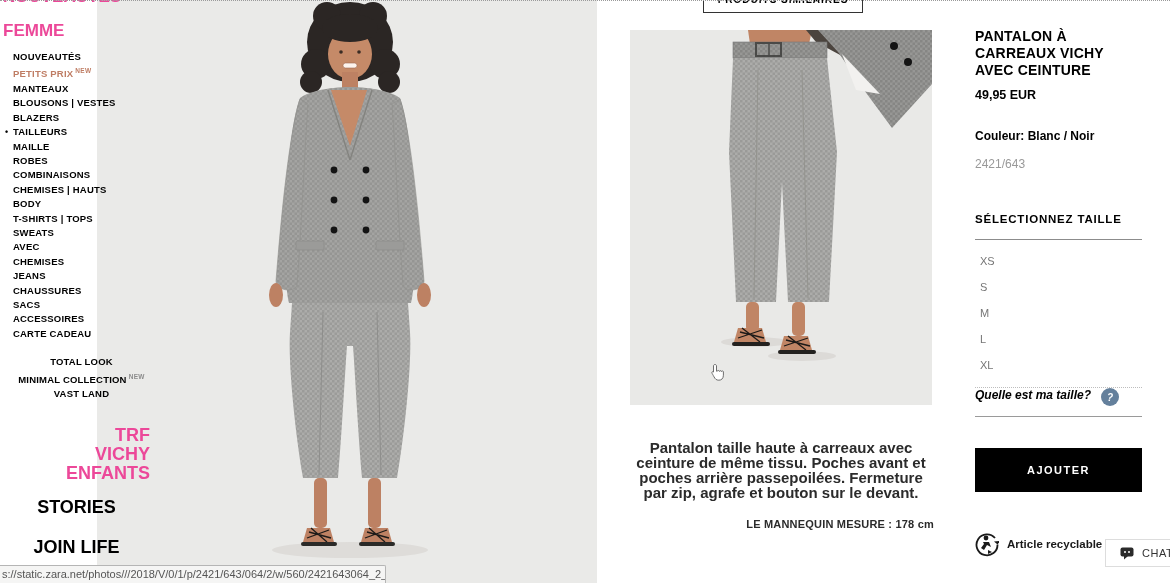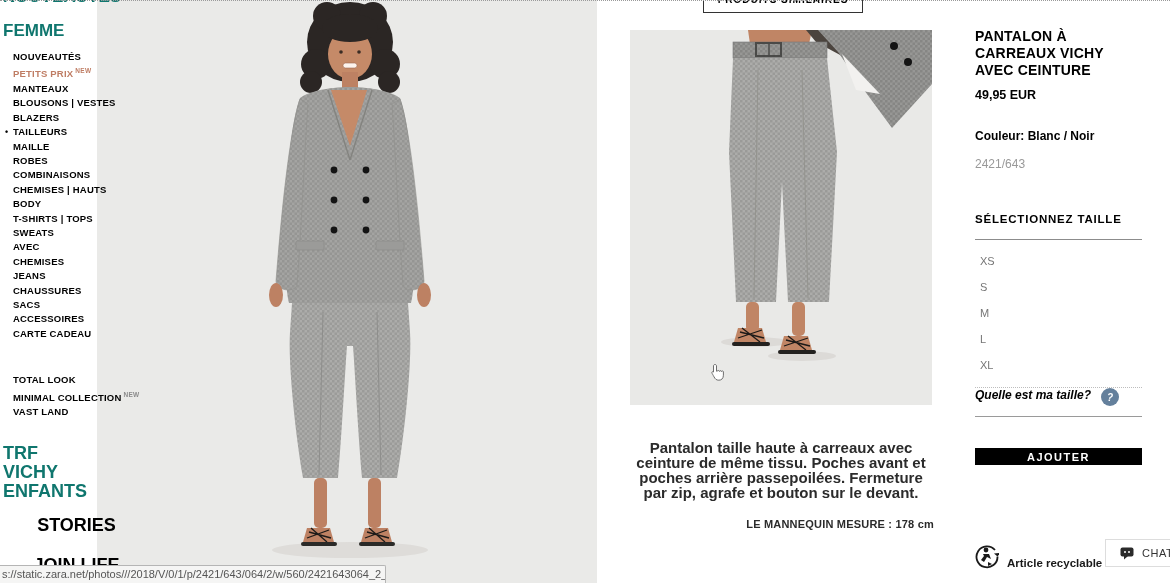--- a/index.html
+++ b/index.html
@@ -13,33 +13,33 @@
 
   
   .photo-main { position:absolute; left:97px; top:0; width:500px; height:583px; z-index:1; cursor:pointer; }
   .photo-secondary { position:absolute; left:630px; top:30px; width:302px; height:375px; z-index:1; cursor:pointer; }
   .photo-main svg, .photo-secondary svg { display:block; }
 
   
   .sidebar { position:absolute; left:0; top:0; width:150px; z-index:10; padding-left:3px; }
   .clip-head { height:9px; overflow:hidden; }
   .clip-head .big { margin-top:-13px; }
-  .big { font-size:17px; font-weight:bold; letter-spacing:0; color:#0f766e; }
+  .big { font-size:17px; font-weight:bold; letter-spacing:0; color:#ec4899; }
   .femme { margin-top:12px; }
   .nav { list-style:none; margin-top:9px; }
   .nav li { position:relative; padding-left:10px; font-size:9.5px; font-weight:bold;
     line-height:14.4px; letter-spacing:.2px; white-space:nowrap; cursor:pointer; }
   .nav li.active::before { content:"•"; position:absolute; left:2px; top:0; font-size:9px; color:#000; }
   .nav li.highlight { color:#bf7d64; }
   .badge-new { font-size:6.5px; font-weight:bold; vertical-align:super; letter-spacing:.3px; margin-left:2px; }
   .nav li.highlight .badge-new { color:#bf7d64; }
   .badge-grey { color:#8b8b8b; }
-  .nav-secondary { margin-top:32px; }
+  .nav-secondary { margin-top:14px;text-align:center; }
   .sections { margin-top:24px; }
-  .sections .big { display:block; font-size:18px; line-height:19px; cursor:pointer; }
+  .sections .big { display:block; font-size:18px; line-height:19px; cursor:pointer;text-align:right; }
   .link-big { display:block; font-size:18px; font-weight:bold; margin-top:14px; cursor:pointer;text-align:center; }
   .link-big.join { margin-top:19px; }
   .info-link { display:block; margin-top:13px; font-size:10.5px; font-weight:normal; color:#111; cursor:pointer; }
 
   
   .similar-btn { position:absolute; left:703px; top:-15px; width:160px; height:28px; z-index:5;
     background:#fff; border:1px solid #333; display:flex; align-items:center; justify-content:center;
     font-size:10px; font-weight:bold; letter-spacing:1px; cursor:pointer; }
 
   
@@ -56,23 +56,23 @@
   .size-header { margin-top:42px; font-size:11.5px; font-weight:bold; letter-spacing:.8px; }
   .hr-solid { border:none; border-top:1px solid #8c8c8c; margin-top:14px; }
   .sizes { list-style:none; margin-top:8px; }
   .sizes li { font-size:11px; color:#767676; padding:7px 0 7px 5px; line-height:12px; cursor:pointer; }
   .hr-dotted { border:none; border-top:1px dotted #bdbdbd; margin-top:9px; }
   .size-help { margin-top:0; display:flex; align-items:flex-start; cursor:pointer;font-style:italic; }
   .size-help .q { font-size:12px; font-weight:bold; }
   .help-badge { width:18px; height:18px; border-radius:50%; background:#64809c; color:#fff;
     font-size:10px; font-weight:bold; display:flex; align-items:center; justify-content:center; margin-left:10px; }
   .hr-solid2 { border:none; border-top:1px solid #9a9a9a; margin-top:10px; }
-  .add-btn { margin-top:31px; width:167px; height:17px; background:#000; color:#fff; border:none;
+  .add-btn { margin-top:31px; width:167px; height:44px; background:#000; color:#fff; border:none;
     font-family:inherit; font-size:11px; font-weight:bold; letter-spacing:1.5px; cursor:pointer; display:block; }
-  .recycle-row { position:absolute; left:975px; top:543px; display:flex; align-items:flex-end; z-index:5; }
+  .recycle-row { position:absolute; left:975px; top:531px; display:flex; align-items:center; z-index:5; }
   .recycle-row svg { margin-right:8px; }
   .recycle-label { font-size:11.5px; font-weight:bold; color:#1a1a1a; white-space:nowrap; }
   .chat-btn { position:absolute; left:1105px; top:539px; width:80px; height:28px; z-index:6;
     background:#fff; border:1px solid #ddd; display:flex; align-items:center; padding-left:14px; cursor:pointer; }
   .chat-btn svg { margin-right:8px; }
   .chat-label { font-size:11px; color:#333; letter-spacing:.5px; }
 
   
   .status-bar { position:absolute; left:0; top:565px; width:386px; height:18px; z-index:30;
     background:#f5f5f4; border:1px solid #b5b5b5; border-left:none; border-bottom:none;

